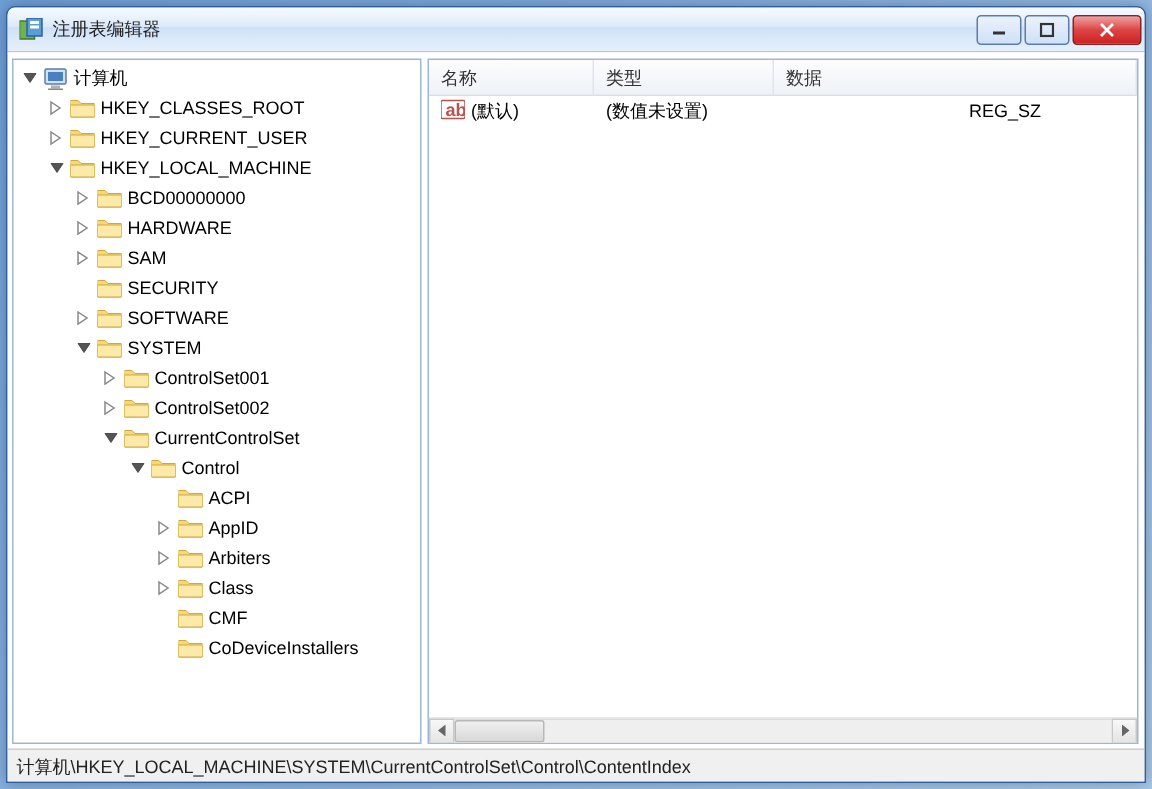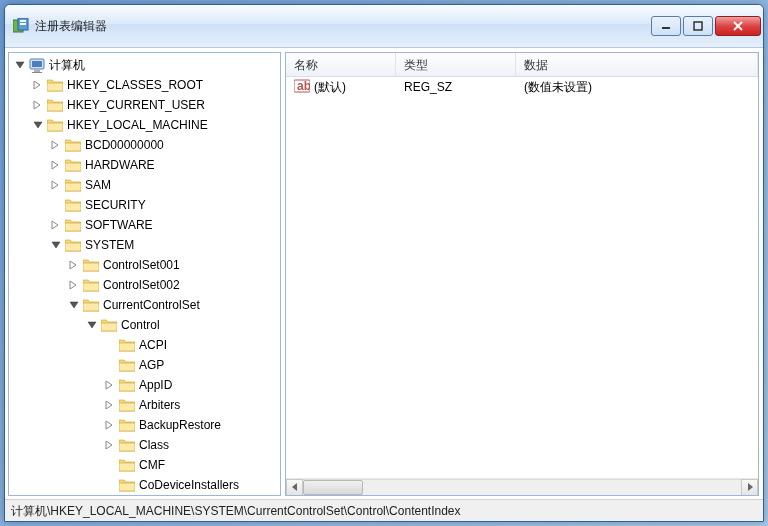--- a/index.html
+++ b/index.html
@@ -1,18 +1,18 @@
 <!DOCTYPE html>
 <html><head>
 <meta charset="utf-8">
 <style>
 * { margin: 0; padding: 0; box-sizing: border-box; font-family: "Microsoft YaHei", "Segoe UI", Tahoma, sans-serif; font-size: 12px; }
 body { background: linear-gradient(135deg, #6f9fd8, #a8c8e8); padding: 4px; }
 .window { width: 760px; height: 518px; background: #f0f0f0; border: 1px solid #2e5f9e; border-radius: 6px 6px 0 0; overflow: hidden; box-shadow: 0 0 10px rgba(0,0,0,0.3); display: flex; flex-direction: column; }
-.titlebar { height: 43px; background: linear-gradient(#f8fbff, #dbe9f9 45%, #cfe1f7 46%, #e6f0fb); display: flex; align-items: center; padding: 0 2px 0 8px; border-bottom: 1px solid #b8c9de; justify-content: space-between; }
+.titlebar { height: 30px; background: linear-gradient(#f8fbff, #dbe9f9 45%, #cfe1f7 46%, #e6f0fb); display: flex; align-items: center; padding: 0 2px 0 8px; border-bottom: 1px solid #b8c9de; justify-content: space-between; }
 .titlebar .app-icon { width: 16px; height: 16px; margin-right: 6px; }
 .titlebar .title { flex: 1; color: #222; }
 .win-btns { display: flex; gap: 0; }
 .win-btn { width: 30px; height: 20px; border: 1px solid #5a7ca8; border-radius: 3px; margin-left: 2px; display: flex; align-items: center; justify-content: center; background: linear-gradient(#eaf2fb,#cfe1f7); cursor: default; }
 .win-btn.close { width: 46px; background: linear-gradient(#f0a0a0,#d44,#c22); border-color: #8a2020; color:#fff; }
 .win-btn svg { display:block; }
 .menubar { height: 22px; background: linear-gradient(#fbfcfe,#ebf0f7); border-bottom: 1px solid #d0d7e2; display: flex; align-items: center; padding: 0 4px; }
 .menu-item { padding: 2px 8px; color: #222; }
 .client { flex: 1; display: flex; background: #fff; border-top: 1px solid #fff; overflow: hidden; }
 .tree-pane { width: 273px; border: 1px solid #9db7d6; margin: 3px 0 3px 3px; background: #fff; position: relative; overflow: hidden; display:flex; flex-direction:column; }
@@ -263,58 +263,40 @@
                     </div>
                   <div class="children">
                     <div class="node">
                         <span class="expander"></span>
                         <span class="folder-icon"><svg width="16" height="14">
                             <use href="#folder"></use>
                           </svg></span>
                         <span class="node-label">ACPI</span>
                       </div>
                     <div class="node">
-                        <span class="expander"></span>
-                        <span class="folder-icon"><svg width="16" height="14">
-                            <use href="#folder"></use>
-                          </svg></span>
-                        <span class="node-label">AGP</span>
-                      </div>
-                    <div class="node">
                         <span class="expander">
                           <svg width="10" height="10">
                             <use href="#exp-closed"></use>
                           </svg>
                         </span>
                         <span class="folder-icon"><svg width="16" height="14">
                             <use href="#folder"></use>
                           </svg></span>
                         <span class="node-label">AppID</span>
                       </div>
                     <div class="node">
                         <span class="expander">
                           <svg width="10" height="10">
                             <use href="#exp-closed"></use>
                           </svg>
                         </span>
                         <span class="folder-icon"><svg width="16" height="14">
                             <use href="#folder"></use>
                           </svg></span>
                         <span class="node-label">Arbiters</span>
-                      </div>
-                    <div class="node">
-                        <span class="expander">
-                          <svg width="10" height="10">
-                            <use href="#exp-closed"></use>
-                          </svg>
-                        </span>
-                        <span class="folder-icon"><svg width="16" height="14">
-                            <use href="#folder"></use>
-                          </svg></span>
-                        <span class="node-label">BackupRestore</span>
                       </div>
                     <div class="node">
                         <span class="expander">
                           <svg width="10" height="10">
                             <use href="#exp-closed"></use>
                           </svg>
                         </span>
                         <span class="folder-icon"><svg width="16" height="14">
                             <use href="#folder"></use>
                           </svg></span>
@@ -352,22 +334,22 @@
         <div class="col" style="flex:1">数据</div>
       </div>
       <div class="list-body">
         <div class="list-row">
           <div class="cell" style="width:110px">
             <span><svg width="16" height="16">
                   <use href="#string-icon"></use>
                 </svg></span>
             <span>(默认)</span>
           </div>
+          <div class="cell" style="flex:1">(数值未设置)</div>
           <div class="cell" style="width:120px">REG_SZ</div>
-          <div class="cell" style="flex:1">(数值未设置)</div>
         </div>
       </div>
       <div class="hscrollbar-area">
         <div class="sb-btn">
             <svg width="8" height="8">
               <path d="M6 0 L1 4 L6 8 Z" fill="#666"></path>
             </svg>
           </div>
         <div class="sb-track">
             <div class="sb-thumb"></div>

